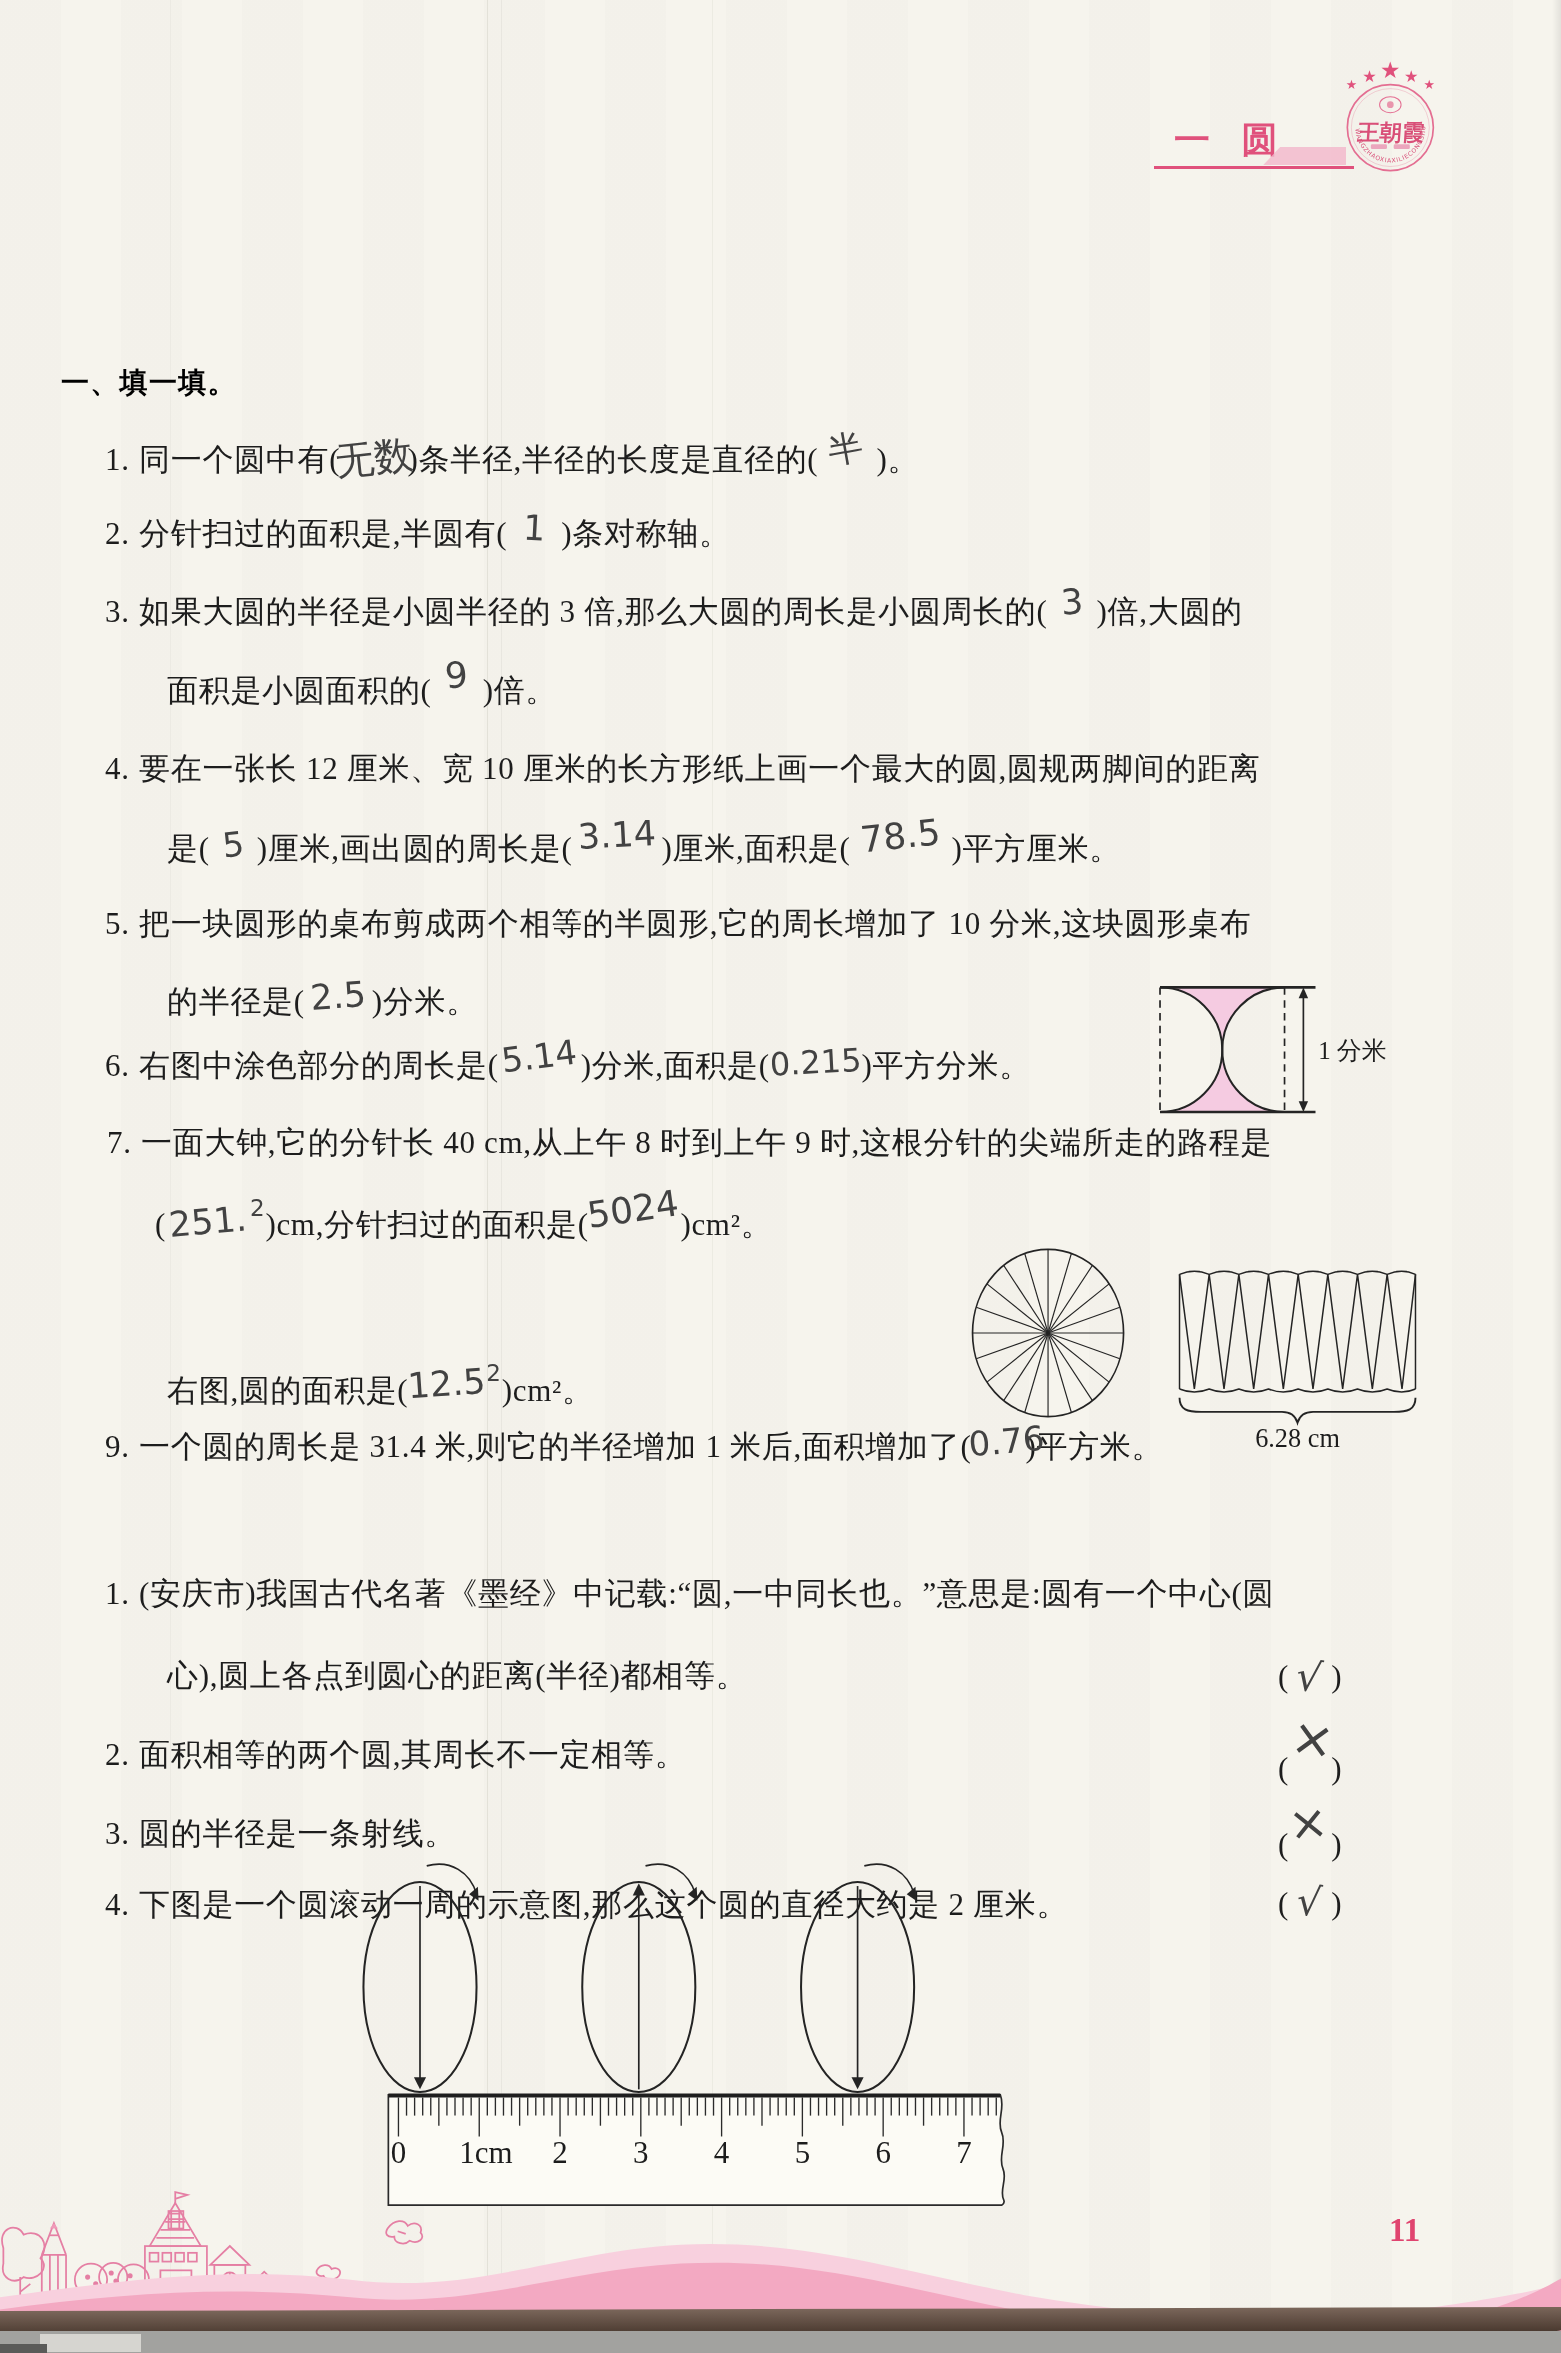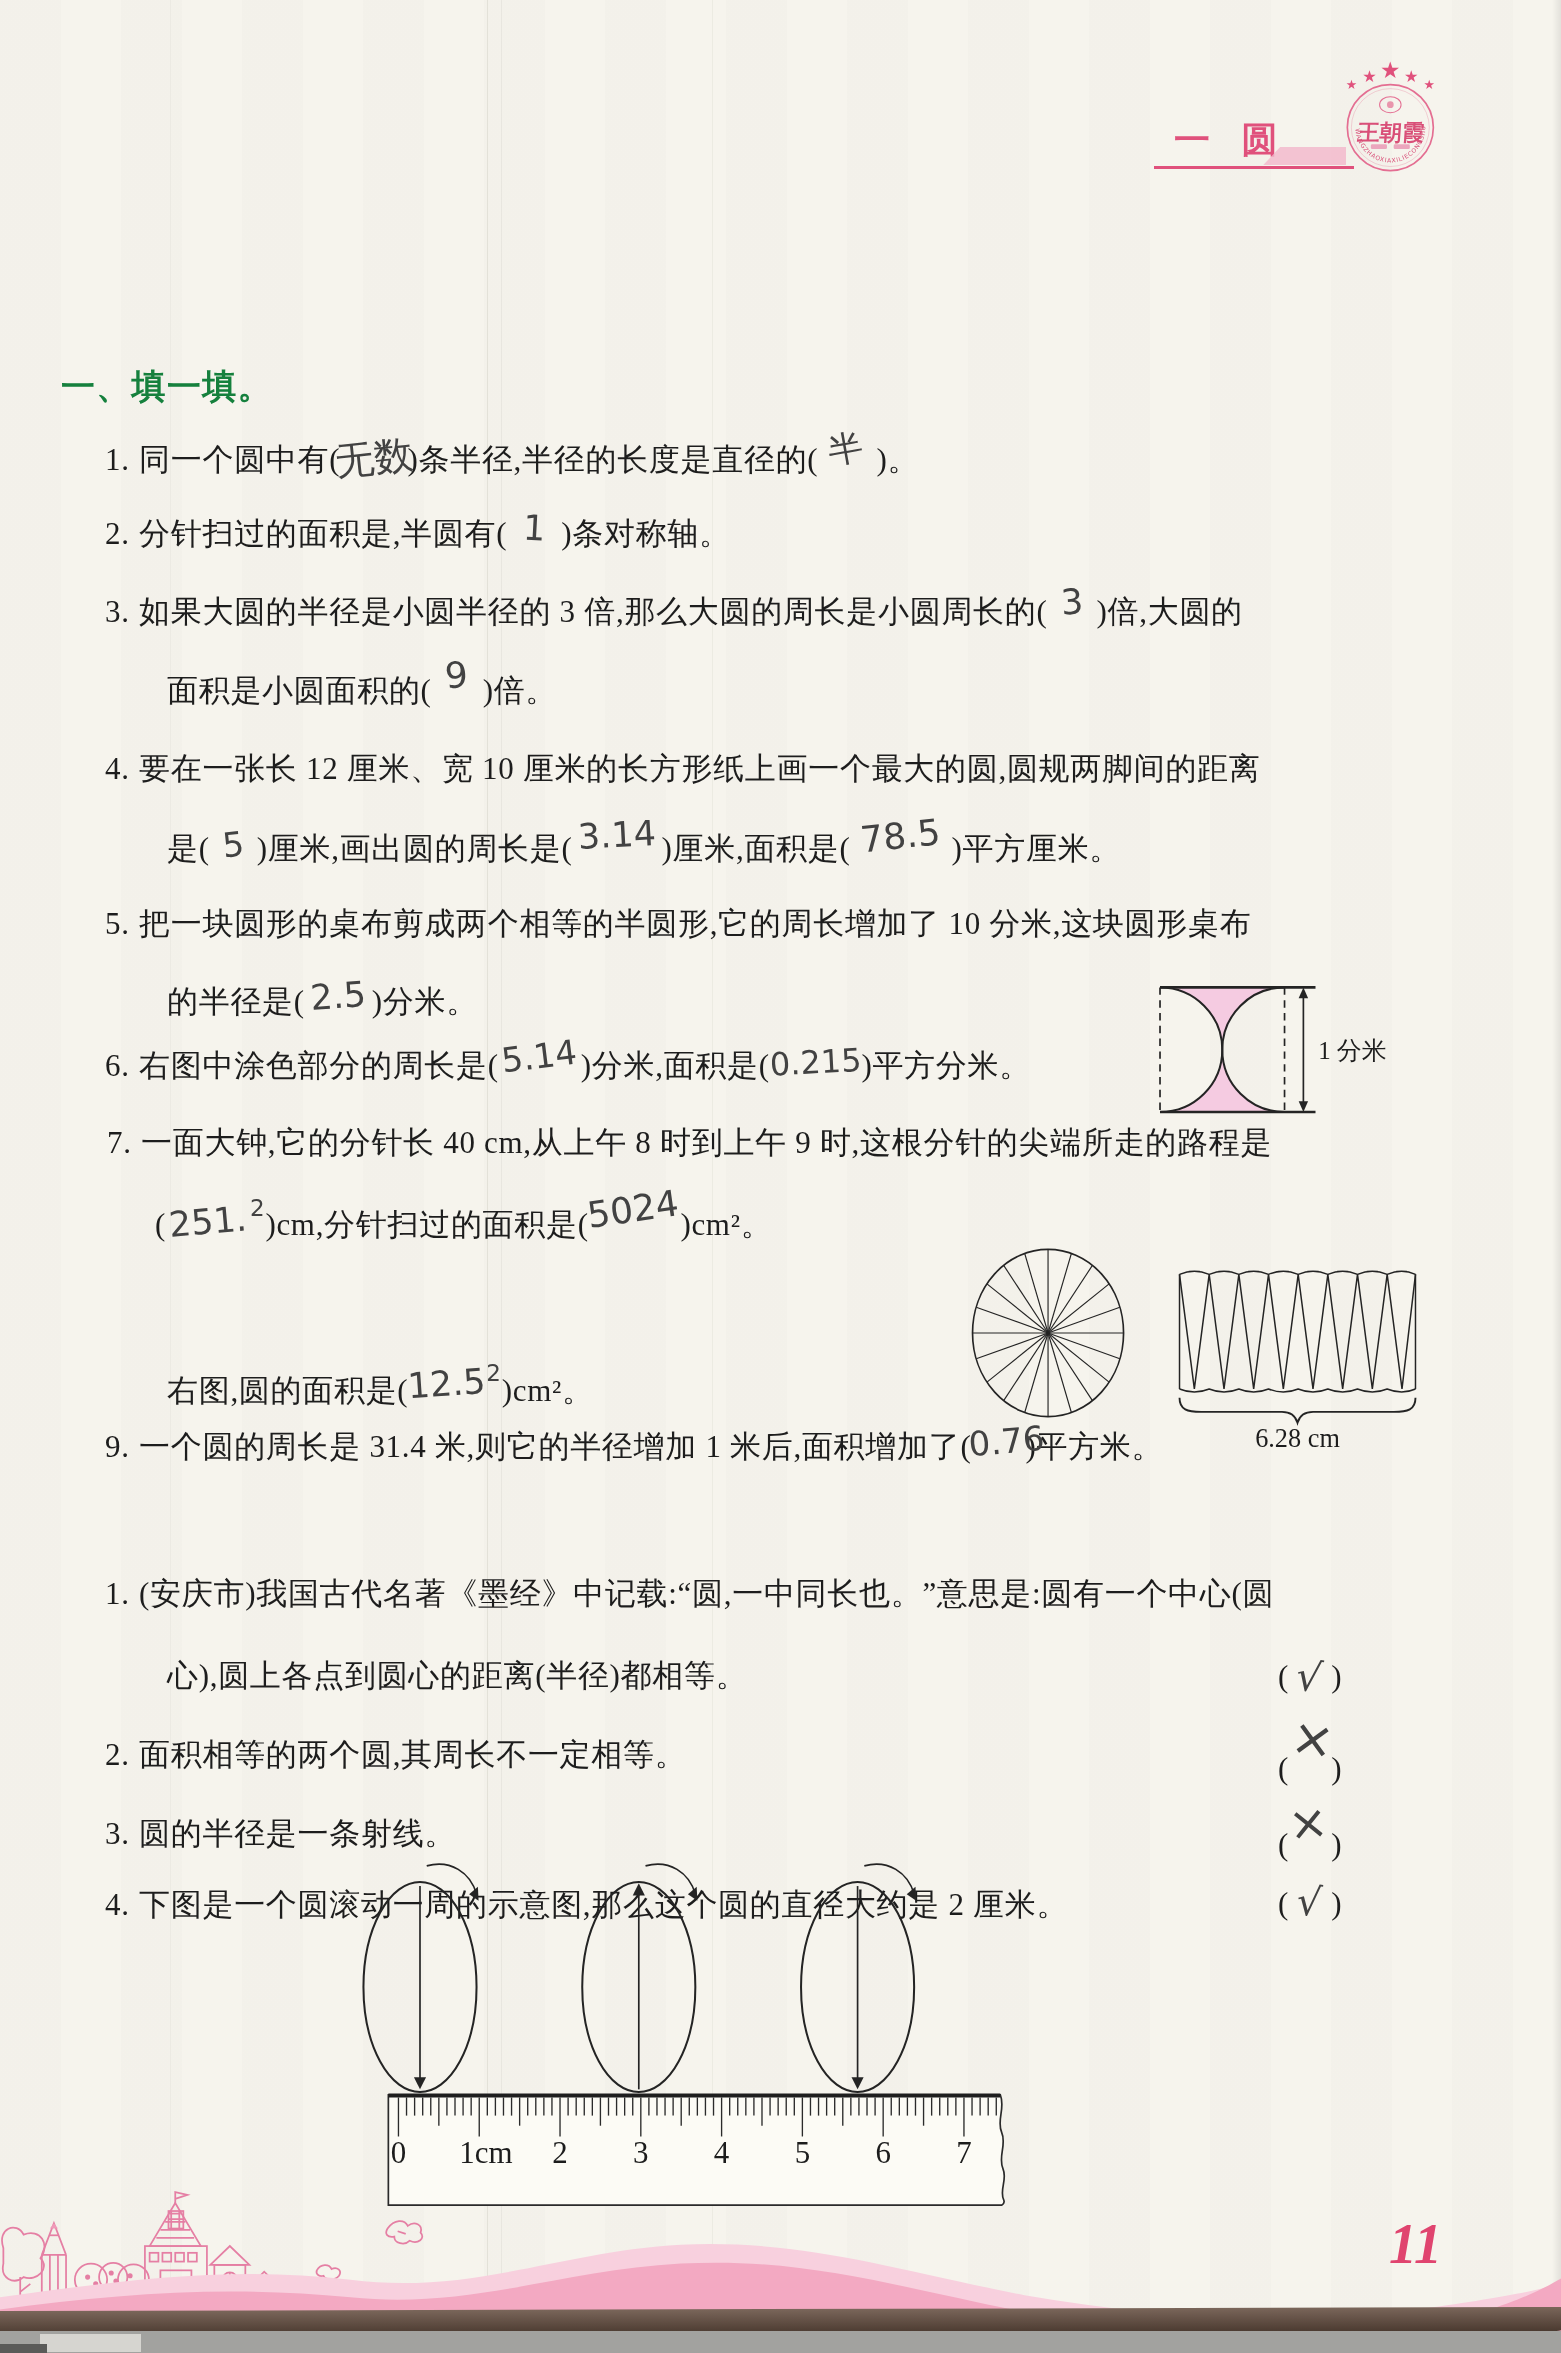--- a/index.html
+++ b/index.html
@@ -9,35 +9,35 @@
   #page::before{content:"";position:absolute;inset:0;
     background:repeating-linear-gradient(90deg,rgba(0,0,0,0.012) 0 61px,rgba(255,255,255,0.015) 61px 121px);
     pointer-events:none;}
   .crease{position:absolute;top:0;height:2308px;width:1.3px;background:#8e8c7e;pointer-events:none;}
   .edge-shadow{position:absolute;right:0;top:0;width:9.4px;height:2308px;
     background:linear-gradient(to left,rgba(0,0,0,0.08),rgba(0,0,0,0));}
   .line{position:absolute;white-space:nowrap;font-size:31px;line-height:1.25;letter-spacing:0.7px;}
   .qno{display:inline-block;margin-right:9.4px;}
   .indent{left:167px;}
   .heading{position:absolute;white-space:nowrap;font-family:"Liberation Sans","DejaVu Sans",sans-serif;
-    font-weight:bold;font-size:34px;letter-spacing:1.3px;color:#15803d;}
+    font-weight:bold;font-size:28px;letter-spacing:1.3px;color:#000000;}
   .hw{font-family:"DejaVu Sans",sans-serif;color:#424242;display:inline-block;
       text-align:center;line-height:1;letter-spacing:0;}
   .hwsup{font-family:"DejaVu Sans",sans-serif;color:#424242;display:inline-block;line-height:1;}
   .title{position:absolute;left:607px;top:237px;font-family:"Liberation Sans","DejaVu Sans",sans-serif;
     font-weight:bold;font-size:42px;letter-spacing:4.7px;color:#e8527e;}
   .unit-tab{position:absolute;left:1174px;top:116px;font-family:"Liberation Sans","DejaVu Sans",sans-serif;
     font-weight:bold;font-size:36px;letter-spacing:10.8px;color:#e0517c;}
   .tab-underline{position:absolute;left:1154px;top:166px;width:200px;height:3.4px;background:#e0517c;}
   .tab-soft{position:absolute;left:1252px;top:147px;width:94px;height:18px;background:#f2b7ca;
     clip-path:polygon(12% 100%,30% 0,100% 0,100% 100%);opacity:.8;}
   .mark-wrap{position:absolute;font-size:31px;white-space:nowrap;}
   .gap{display:inline-block;width:43px;text-align:center;vertical-align:baseline;}
   .pagenum{position:absolute;left:1389px;top:2212px;font-family:"Liberation Serif",serif;
-    font-style:italic;font-weight:bold;font-size:56px;color:#e0446f;}
+    font-weight:bold;font-size:33px;color:#e0446f;}
   .figure{position:absolute;}
   .footer-strip-dark{position:absolute;left:-6.7px;top:2309px;width:1577px;height:24px;
     background:linear-gradient(#7a665a,#4b3a30);border-radius:0 0 13.5px 6.7px;transform:rotate(-0.15deg);}
   .footer-strip-grey{position:absolute;left:0;top:2331px;width:1561px;height:23px;background:#a2a29f;}
   .footer-notch{position:absolute;left:40px;top:2334px;width:101px;height:17.5px;background:#d6d5d0;}
   .footer-corner{position:absolute;left:0;top:2344px;width:47px;height:9.4px;background:#5a5a58;}
 </style>
 </head>
 <body>
 

